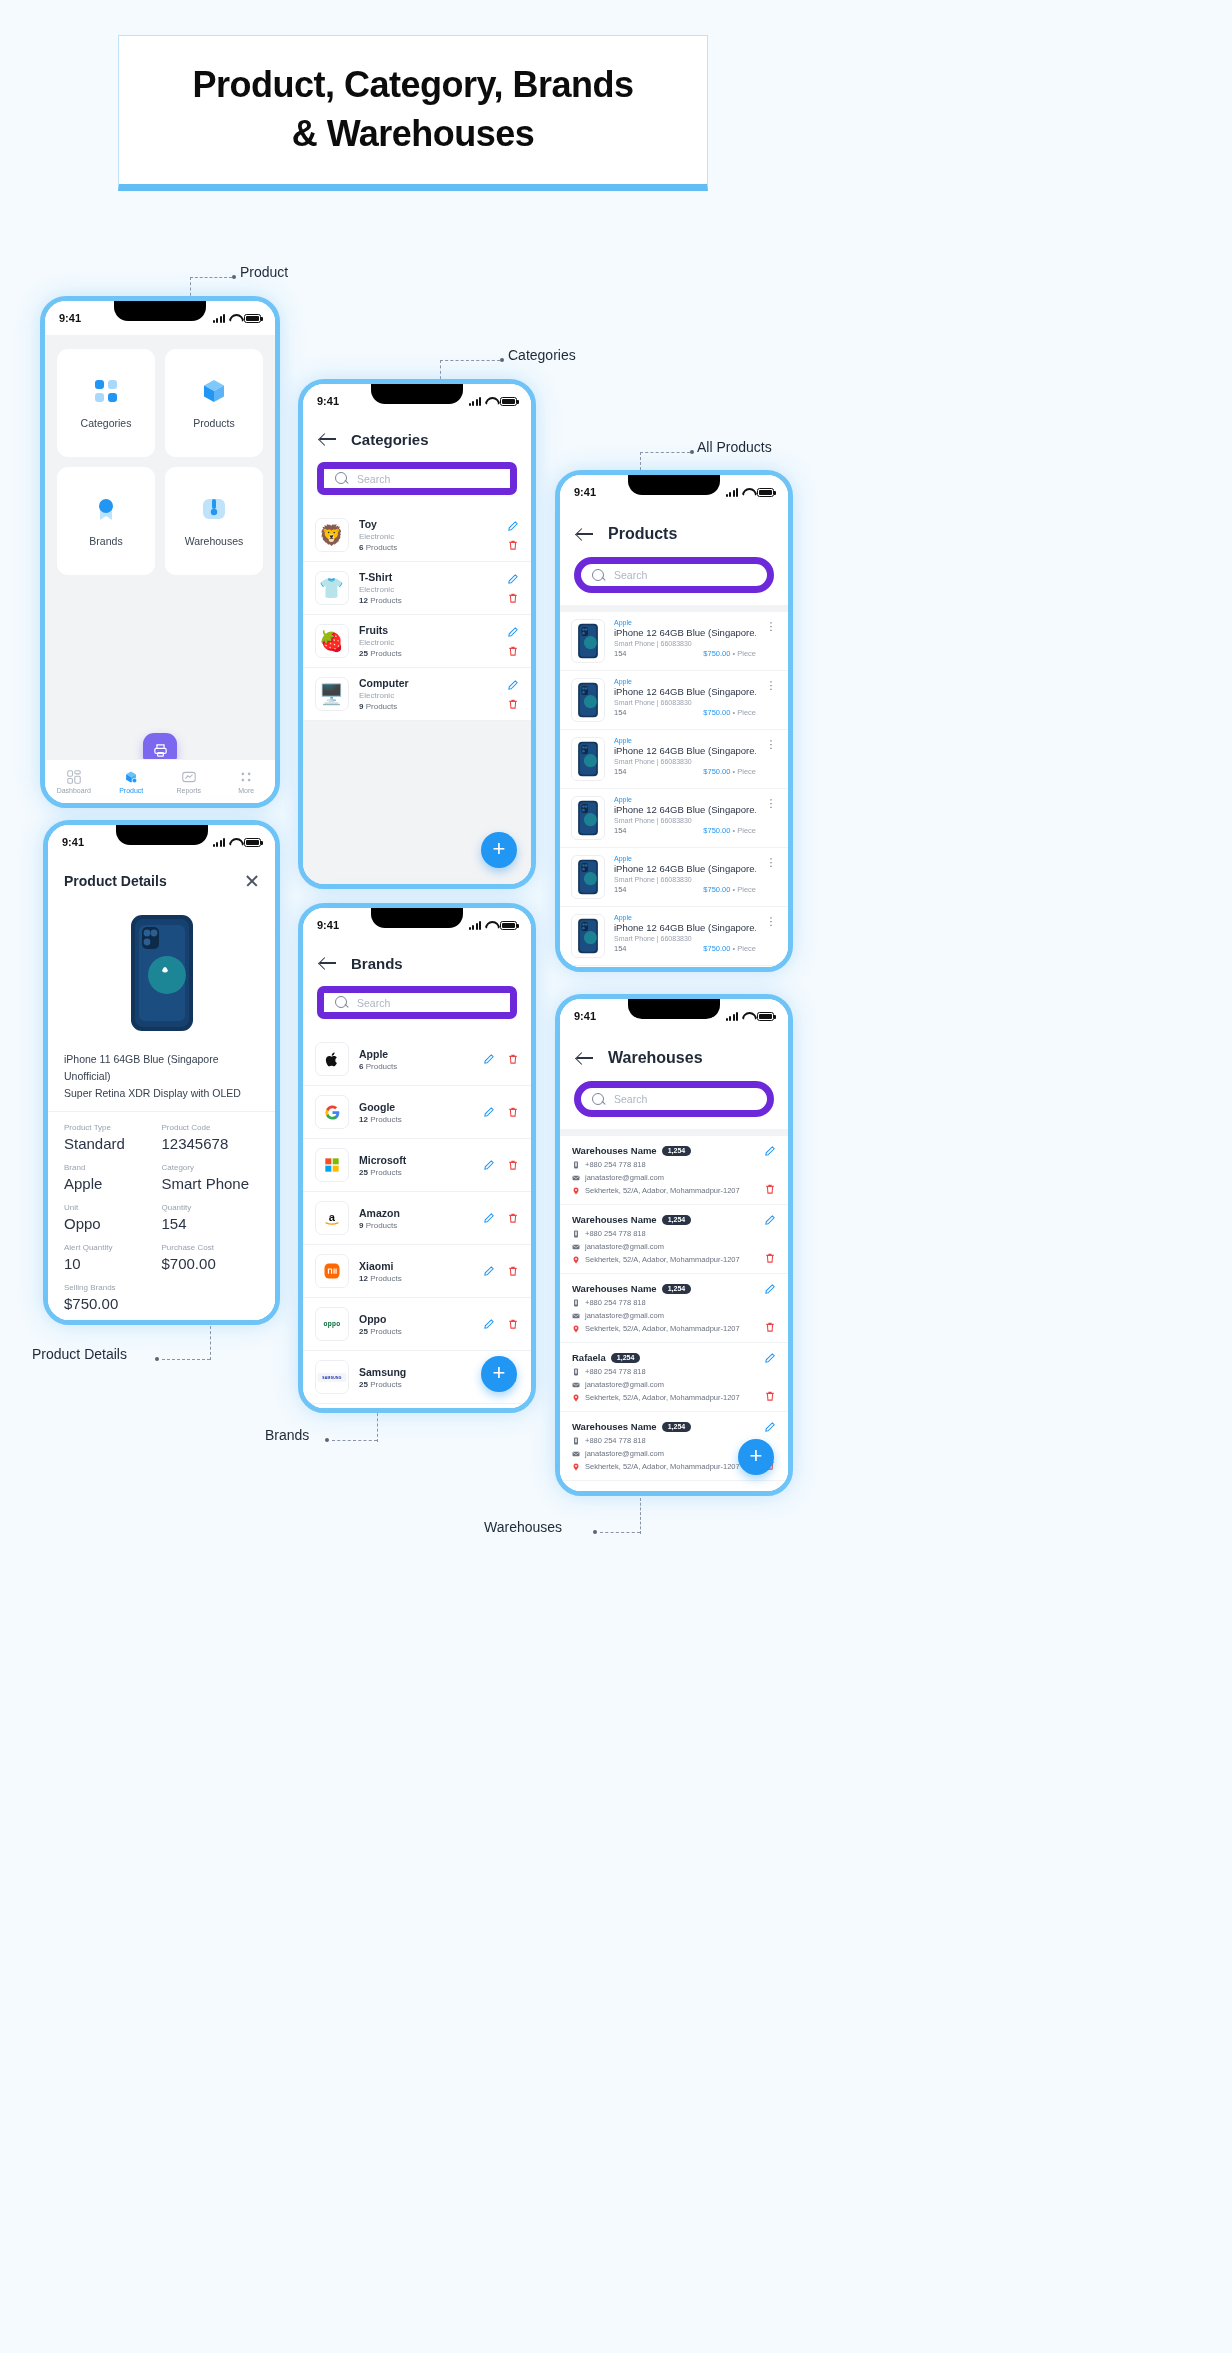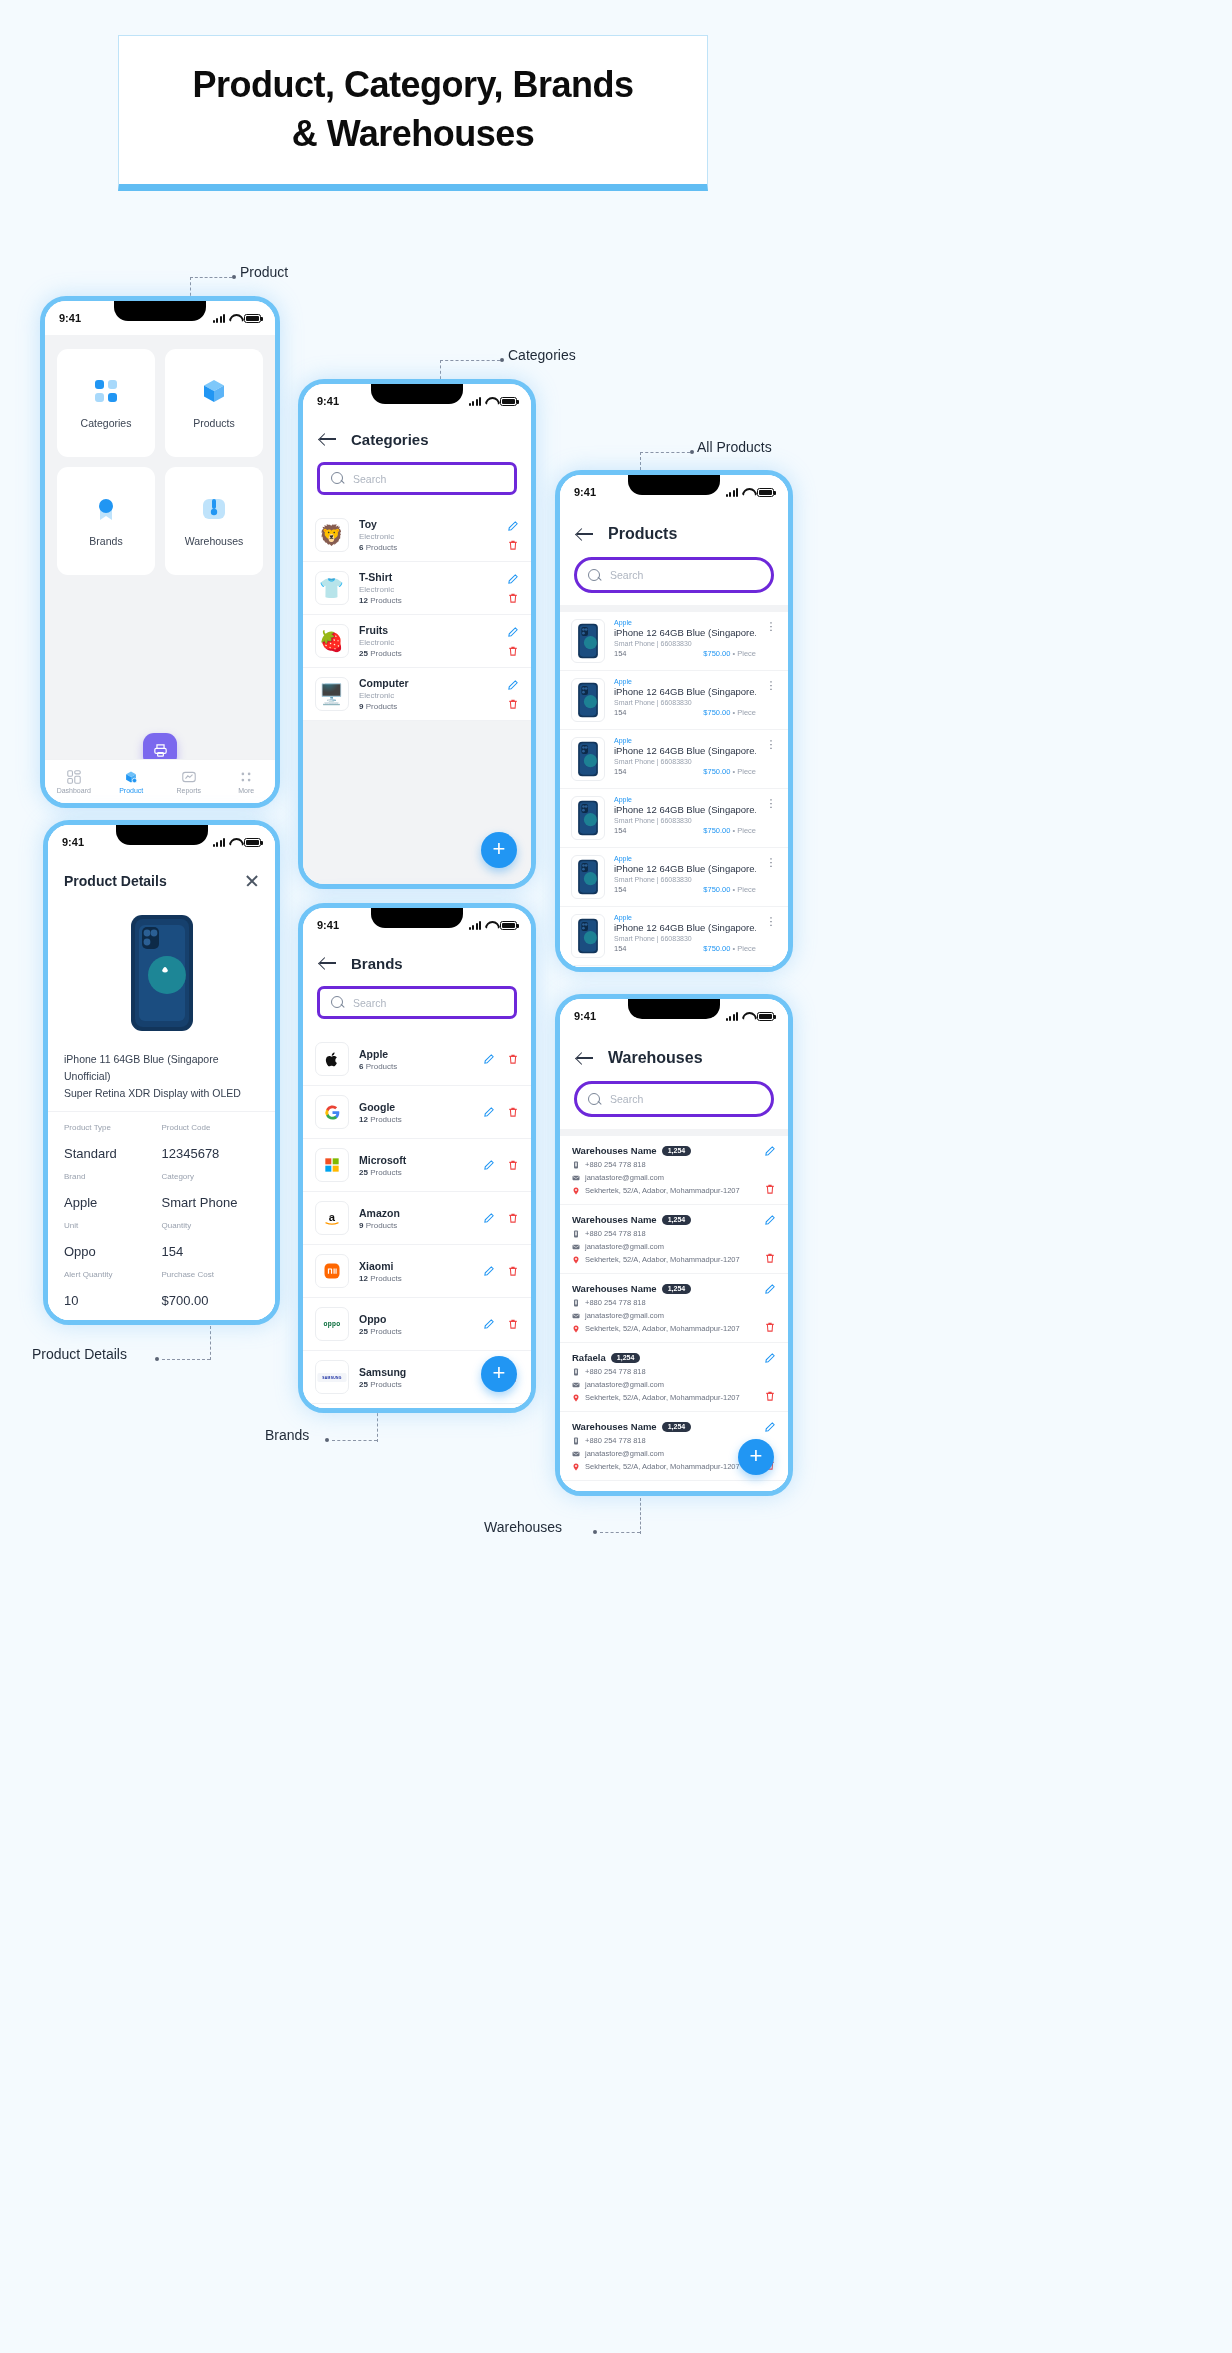--- a/index.html
+++ b/index.html
@@ -58,21 +58,21 @@
     content:""; position:absolute; left:1px; top:8px; width:16px; height:1.6px; background:#2b3445;
   }
   .backarrow::after{
     content:""; position:absolute; left:1px; top:4.5px; width:8px; height:8px;
     border-left:1.6px solid #2b3445; border-bottom:1.6px solid #2b3445; transform:rotate(45deg);
   }
   .navtitle { font-size:15px; font-weight:700; color:#1f2937; }
   
   .searchwrap { background:#fff; padding:0 14px 14px; }
   .searchbox {
-    height:33px; border:3px solid #6d28d9; border-radius:7px; background:#fff;
+    height:33px; border:7px solid #6d28d9; border-radius:7px; background:#fff;
     display:flex; align-items:center; gap:9px; padding:0 11px;
   }
   .mag { width:13px; height:13px; flex:none; position:relative; }
   .mag::before{content:"";position:absolute;left:0;top:0;width:10px;height:10px;border:1.4px solid #7b8698;border-radius:50%;}
   .mag::after{content:"";position:absolute;left:9px;top:9px;width:4.5px;height:1.4px;background:#7b8698;transform:rotate(45deg);border-radius:1px;}
   .searchbox span { font-size:10.5px; color:#aeb5c0; }
   
   .listarea { background:#fff; }
   .row { display:flex; align-items:center; gap:10px; padding:9px 12px; border-bottom:1px solid #f0f1f4; }
   .thumb {
@@ -118,21 +118,21 @@
   .pdhead { background:#fff; display:flex; align-items:center; padding:14px 16px 10px; }
   .pdhead .t { font-size:14px; font-weight:700; color:#1f2937; }
   .xbtn { margin-left:auto; width:14px; height:14px; position:relative; cursor:pointer; }
   .xbtn::before,.xbtn::after{content:"";position:absolute;left:0;top:6px;width:14px;height:1.5px;background:#4b5563;}
   .xbtn::before{transform:rotate(45deg)} .xbtn::after{transform:rotate(-45deg)}
   .pdtitle { font-size:10.5px; color:#374151; line-height:1.6; padding:0 16px 10px; background:#fff; }
   .pdgrid { background:#fff; padding:0 16px 14px; border-top:1px solid #f0f1f4; }
   .pdrow { display:flex; padding-top:11px; }
   .pdcell { flex:1; }
   .pdlab { font-size:8px; color:#9aa2af; }
-  .pdval { font-size:13px; color:#2b3445; margin-top:14px; }
+  .pdval { font-size:15px; color:#2b3445; margin-top:3px; }
   
   .prow { display:flex; gap:9px; padding:7px 11px; border-bottom:1px solid #f1f2f4; align-items:flex-start; }
   .pimg { width:34px; height:44px; border:1px solid #eceef1; border-radius:6px; flex:none;
     display:flex;align-items:center;justify-content:center;background:#fff;}
   .pbrand { font-size:7px; color:#2196f3; }
   .ptitle { font-size:9.5px; color:#2b3445; margin-top:1px; white-space:nowrap; overflow:hidden; }
   .pmeta { font-size:7px; color:#9aa2af; margin-top:2px; }
   .pbot { display:flex; justify-content:space-between; align-items:center; margin-top:2px; }
   .pqty { font-size:7.5px; color:#6b7280; }
   .pprice { font-size:7.5px; color:#2196f3; }

